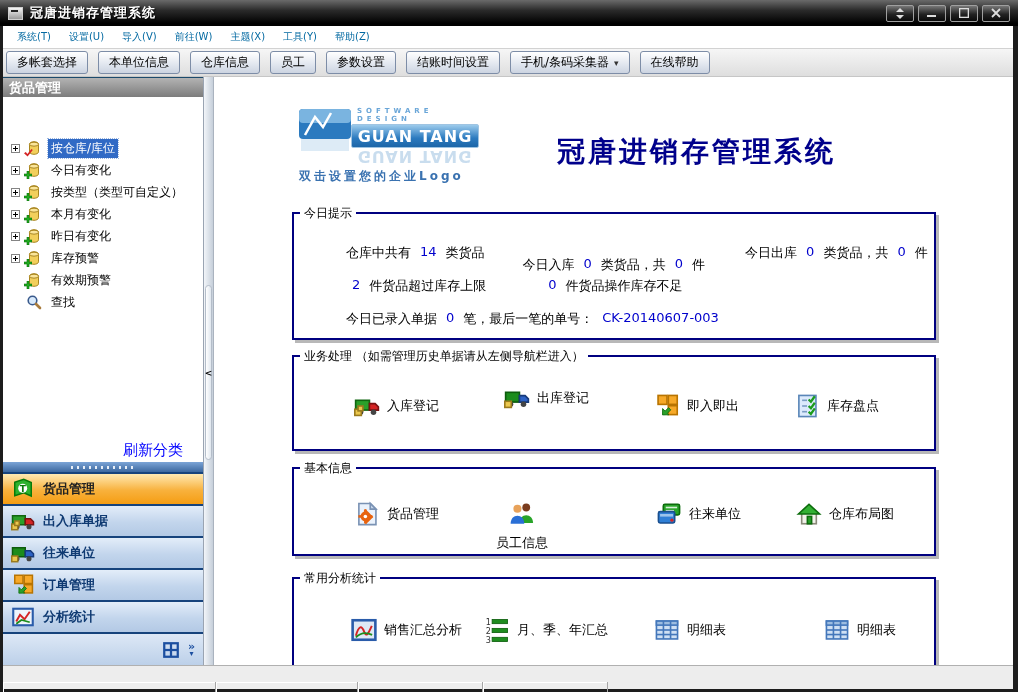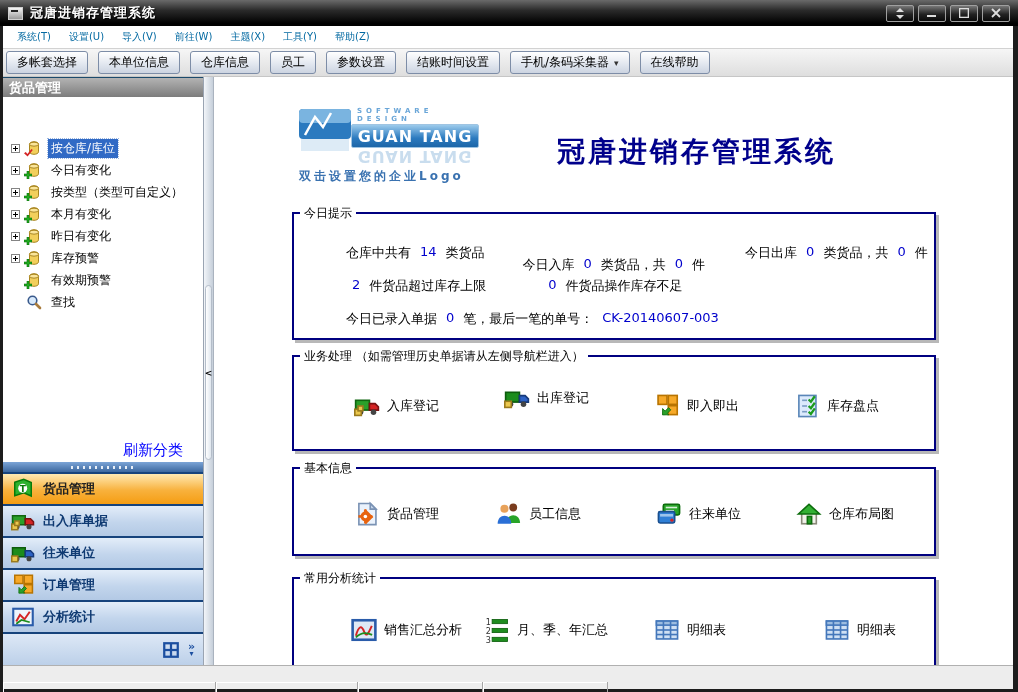--- a/index.html
+++ b/index.html
@@ -564,21 +564,21 @@
       </div>
 
       <div class="panel p-basic">
         <div class="panel-title">基本信息</div>
         <div class="shortcut" style="left:60px; top:32px;">
           <svg width="26" height="26" viewBox="0 0 16 16">
               <use href="#sym-doc-gear"></use>
             </svg>
           <span>货品管理</span>
         </div>
-        <div class="shortcut" style="left:202px; top:32px;">
+        <div class="shortcut" style="left:202px; top:32px;flex-direction:column;">
           <svg width="26" height="26" viewBox="0 0 16 16">
               <use href="#sym-people"></use>
             </svg>
           <span>员工信息</span>
         </div>
         <div class="shortcut" style="left:362px; top:32px;">
           <svg width="26" height="26" viewBox="0 0 16 16">
               <use href="#sym-cards"></use>
             </svg>
           <span>往来单位</span>

